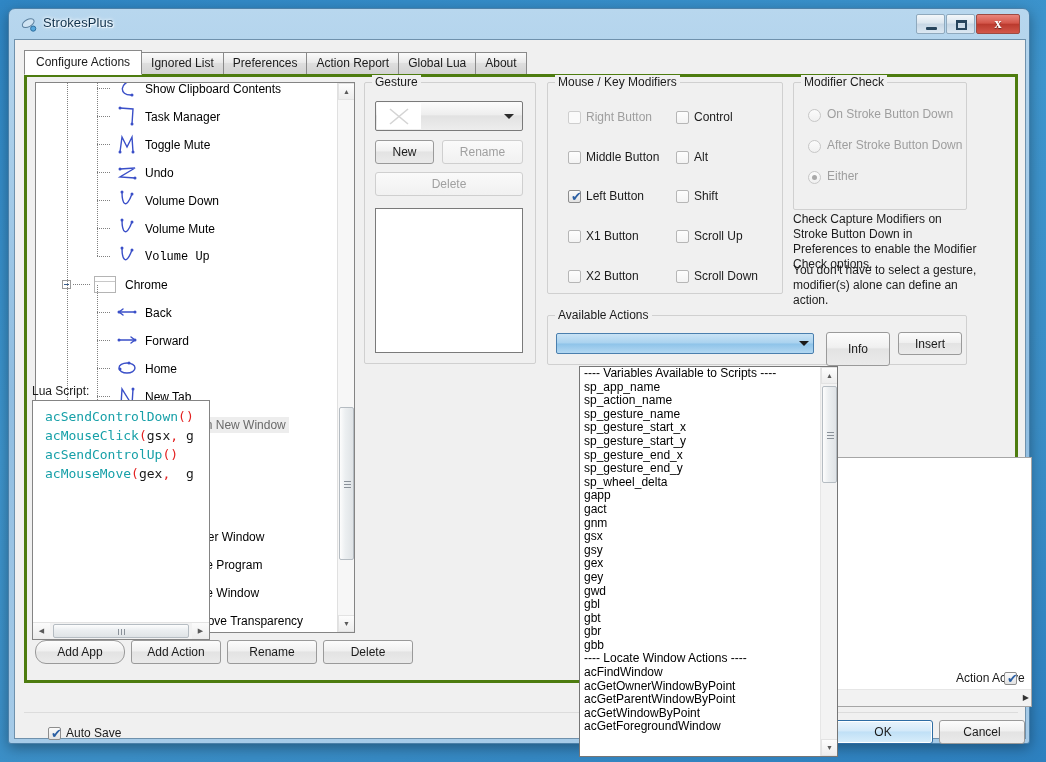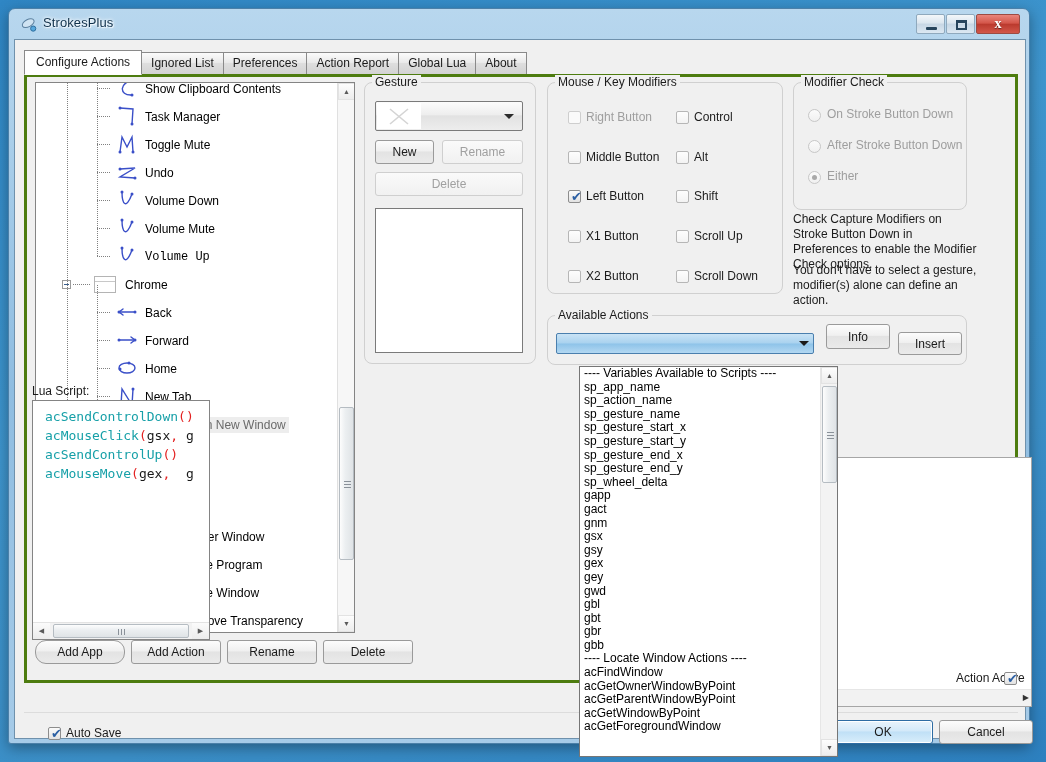--- a/index.html
+++ b/index.html
@@ -74,21 +74,21 @@
   .tab.active{
     height:25px;line-height:22px;top:-2px;
     background:#fff;border-bottom:1px solid #fff;z-index:3;
     padding:0 11px;
   }
   #tabbody{
     position:absolute;left:9px;top:34px;width:994px;height:609px;
     background:#f0f0f0;border:3px solid #4d7c0f;box-sizing:border-box;
   }
   
-  .group{position:absolute;border:1px solid #d0d0d0;border-radius:8px;box-sizing:border-box;}
+  .group{position:absolute;border:1px solid #d0d0d0;border-radius:2px;box-sizing:border-box;}
   .group > .glabel{
     position:absolute;top:-8px;left:7px;background:#f0f0f0;padding:0 3px;
     font-size:12px;color:#1b1b1b;white-space:nowrap;
   }
   
   #treebox{
     position:absolute;left:8px;top:5px;width:320px;height:551px;
     background:#fff;border:1px solid #848484;box-sizing:border-box;overflow:hidden;
   }
   #treeinner{position:absolute;left:0;top:0;width:302px;height:100%;}
@@ -667,21 +667,21 @@
       <div class="helptext" style="left:766px;top:186px;width:186px;">You don't have to select a gesture, modifier(s) alone can define an action.</div>
 
       <div class="group" id="grp-aa" style="left:520px;top:238px;width:420px;height:50px;">
         <span class="glabel">Available Actions</span>
         <div id="aa-combo">
           <span style="position:absolute;left:4px;top:3px;"></span>
           <div class="btnpart">
               <span class="arw"></span>
             </div>
         </div>
-        <div class="btn" style="left:278px;top:8px;width:64px;height:25px;">Info</div>
+        <div class="btn" style="left:278px;top:16px;width:64px;height:34px;">Info</div>
         <div class="btn" style="left:350px;top:16px;width:64px;height:23px;">Insert</div>
       </div>
 
       <div id="rightpanel">
         <div id="rp-hsb">
             <span class="rar">▶</span>
           </div>
       </div>
 
       <div class="cbox" id="actionactive" style="left:893px;top:594px;">
@@ -693,21 +693,21 @@
     </div>
 
     <div id="footline"></div>
     <div class="cbox" id="autosave">
       <span class="bx">
           <span class="tick">✔</span>
         </span>
       <span class="tx">Auto Save</span>
     </div>
     <div class="btn default" style="left:818px;top:680px;width:100px;height:24px;">OK</div>
-    <div class="btn" style="left:924px;top:680px;width:94px;height:24px;">Cancel</div>
+    <div class="btn" style="left:924px;top:680px;width:86px;height:24px;">Cancel</div>
   </div>
 </div>
 
 <div id="dropdown">
   <div id="ddlist">
       <div class="ddi">---- Variables Available to Scripts ----</div>
       <div class="ddi">sp_app_name</div>
       <div class="ddi">sp_action_name</div>
       <div class="ddi">sp_gesture_name</div>
       <div class="ddi">sp_gesture_start_x</div>

